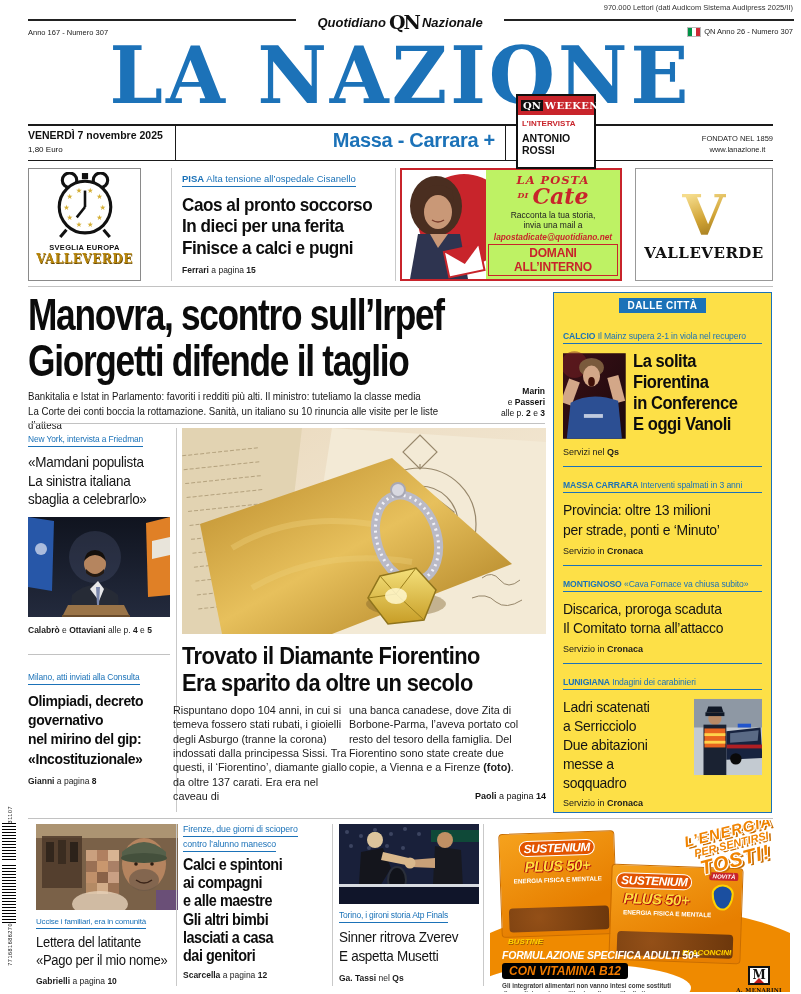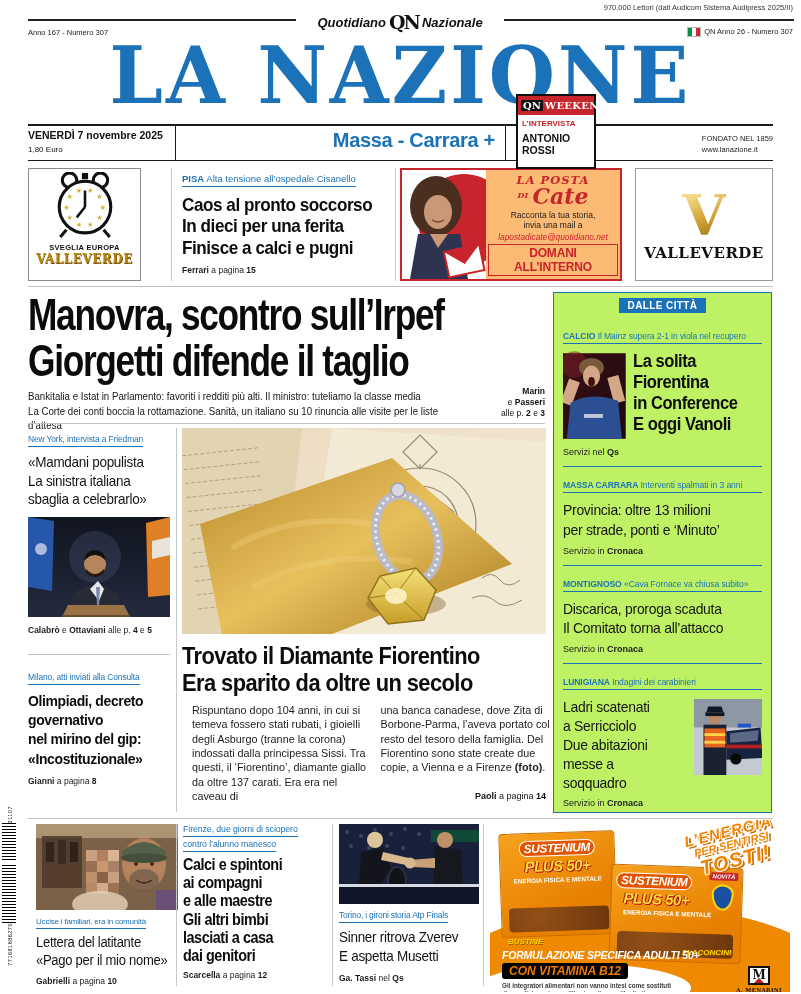--- a/index.html
+++ b/index.html
@@ -34,57 +34,57 @@
 #wk .wkk{color:#c8242b;font-weight:bold;font-size:8px;margin:4px 4px 2px}
 #wk .wkn{color:#111;font-weight:bold;font-size:10.5px;line-height:1.15;margin:4px 4px}
 
 
 #dbTop{left:28px;top:124px;width:745px;height:2px;background:#1a1a1a;position:absolute}
 #dbBot{left:28px;top:160px;width:745px;height:1px;background:#1a1a1a;position:absolute}
 #dateL{left:28px;top:129px;position:absolute}
 #dateL .date{font-size:10.5px;font-weight:bold}
 #dateL .price{font-size:8px;margin-top:4px}
 #edition{left:180px;top:129px;width:315px;text-align:right;font-size:20px;font-weight:bold;color:#1b72b8;letter-spacing:-.3px;position:absolute}
-#founded{right:28px;top:133px;text-align:left;font-size:7.5px;line-height:1.5;color:#222;position:absolute}
+#founded{right:28px;top:133px;text-align:center;font-size:7.5px;line-height:1.5;color:#222;position:absolute}
 #vdD1{left:175px;top:124px;height:37px;background:#1a1a1a}
 #vdD2{left:505px;top:124px;height:37px;background:#1a1a1a}
 
 
 #promo1{left:28px;top:168px;width:113px;height:113px;border:1px solid #8a8a8a;text-align:center;padding-top:3px;position:absolute;box-sizing:border-box}
 #promo1 .l1{font-size:7.5px;font-weight:bold;letter-spacing:.3px;margin-top:1px}
 #promo1 .l2{font-family:"DejaVu Serif",serif;font-size:12px;font-weight:bold;color:#b8860b;letter-spacing:.5px;text-shadow:.6px .6px 0 #6a4a00}
 #vdT1{left:171px;top:168px;height:113px}
 #vdT2{left:395px;top:168px;height:113px}
 #pisa{left:182px;top:168px;width:208px;position:absolute}
 #pisa .kick{font-size:9.5px}
 #pisa .hd{margin-top:7px;font-size:19px;font-weight:bold;letter-spacing:-.5px;line-height:1.13;width:232px;transform:scaleX(.9);color:#0d0d0d}
 #pisa .byl{margin-top:7px}
-#posta{left:400px;top:168px;width:222px;height:113px;border:2px solid #c8242b;display:flex;position:absolute;box-sizing:border-box;background:#fdba74}
+#posta{left:400px;top:168px;width:222px;height:113px;border:2px solid #c8242b;display:flex;position:absolute;box-sizing:border-box;background:#bef264}
 #posta .photo{width:84px;flex:none}
 #posta .right{flex:1;text-align:center;padding:3px 2px;display:flex;flex-direction:column;align-items:center;justify-content:space-between}
 .plog1{font-family:"DejaVu Serif",serif;font-style:italic;font-weight:bold;color:#c8242b;font-size:11.5px;letter-spacing:1px}
 .plogdi{font-family:"DejaVu Serif",serif;font-style:italic;font-weight:bold;color:#c8242b;font-size:8px;vertical-align:6px}
 .plogname{font-family:"DejaVu Serif",serif;font-style:italic;font-weight:bold;color:#c8242b;font-size:22px;line-height:.9}
 .ptxt{font-size:8.5px;line-height:1.25;color:#222}
-.pemail{font-size:8.3px;font-weight:normal;font-style:italic;color:#c8242b}
+.pemail{font-size:8.3px;font-weight:bold;font-style:italic;color:#c8242b}
 .pbanner{font-size:12px;font-weight:bold;color:#c8242b;letter-spacing:-.2px;border:1px solid #c8242b;padding:1px 3px}
 #valle{left:635px;top:168px;width:138px;height:113px;border:1px solid #999;display:flex;flex-direction:column;align-items:center;justify-content:center;gap:1px;position:absolute;box-sizing:border-box}
 .vv{font-family:"DejaVu Serif",serif;font-weight:bold;font-size:56px;line-height:1;background:linear-gradient(160deg,#f5dc8c 15%,#d1a436 55%,#8a6614);-webkit-background-clip:text;background-clip:text;color:transparent}
 .vname{font-family:"DejaVu Serif",serif;font-weight:bold;font-size:15px;letter-spacing:.5px;color:#111}
 
 #hr1{left:28px;top:286px;width:745px}
 
 
 #leadH{left:28px;top:292px;width:610px;font-size:41px;font-weight:bold;letter-spacing:-1.5px;line-height:1.05;color:#0b0b0b;transform:scale(.86,1.08);position:absolute}
 #leadDeck{left:28px;top:389px;width:505px;font-size:11px;line-height:1.32;color:#161616;transform:scaleX(.88);position:absolute}
 #leadByl{left:452px;top:386px;width:93px;text-align:right;font-size:8.5px;line-height:1.3;color:#111;position:absolute}
 #hr2{left:28px;top:423px;width:517px}
 
 
-#rail{left:553px;top:292px;width:219px;height:521px;border:1px solid #1b72b8;padding:5px 9px 0;display:flex;flex-direction:column;position:absolute;box-sizing:border-box;background:#bef264}
+#rail{left:553px;top:292px;width:219px;height:521px;border:1px solid #1b72b8;padding:5px 9px 0;display:flex;flex-direction:column;position:absolute;box-sizing:border-box;background:#fde047}
 .rbadge{align-self:center;background:#1b72b8;color:#fff;font-weight:bold;font-size:10px;letter-spacing:.4px;padding:2px 9px;margin-bottom:5px}
 .rsec{padding:7px 0 9px}
 .rsec.sep{border-top:1px solid #1b72b8}
 .rkick{font-size:8.6px;letter-spacing:-.1px;width:100%;box-sizing:border-box}
 .rrow{display:flex;gap:7px;margin-top:7px;align-items:flex-start}
 .rhead-b{font-size:18px;font-weight:bold;line-height:1.17;letter-spacing:-.5px;width:136px;transform:scaleX(.92);color:#0d0d0d}
 .rhead-l{margin-top:7px;font-size:15px;line-height:1.32;letter-spacing:-.3px;color:#141414;width:216px;transform:scaleX(.93)}
 .rhead-l4{font-size:15px;line-height:1.27;letter-spacing:-.3px;color:#141414;width:130px;transform:scaleX(.93)}
 .rtail{margin-top:6px;font-size:9px;color:#1c1c1c}
 
@@ -96,21 +96,21 @@
 #mamdani .byl{margin-top:8px}
 #hrL{left:28px;top:654px;width:142px}
 #olimp{left:28px;top:666px;width:142px;position:absolute}
 #olimp .hd{margin-top:6px;font-size:15.5px;font-weight:bold;line-height:1.24;letter-spacing:-.4px;width:158px;transform:scaleX(.9);color:#0d0d0d}
 #olimp .byl{margin-top:8px}
 #vdC{left:176px;top:428px;height:384px}
 
 
 #dphoto{left:182px;top:428px;width:364px;height:206px;position:absolute}
 #dhead{left:182px;top:642px;width:400px;font-size:24px;font-weight:bold;letter-spacing:-.6px;line-height:1.14;transform:scaleX(.91);color:#0c0c0c;position:absolute}
-#dbody{left:192px;top:703px;width:364px;display:flex;gap:13px;font-size:10.8px;line-height:1.33;color:#1c1c1c;position:absolute}
+#dbody{left:173px;top:703px;width:364px;display:flex;font-size:10.8px;line-height:1.33;color:#1c1c1c;position:absolute}
 #dbody .col{width:176px}
 #dbyl{left:182px;top:791px;width:364px;text-align:right;font-size:9px;position:absolute}
 
 #hr3{left:28px;top:818px;width:745px}
 
 
 #barcode{left:2px;top:806px;width:15px;height:130px;position:absolute}
 #barcode .lab{font-size:5.5px;writing-mode:vertical-rl;transform:rotate(180deg);letter-spacing:.5px;color:#111;display:block;margin:0 auto}
 #barcode .bars{width:14px;background:repeating-linear-gradient(180deg,#000 0 1px,#fff 1px 3px)}
 #barcode .b1{height:38px}

